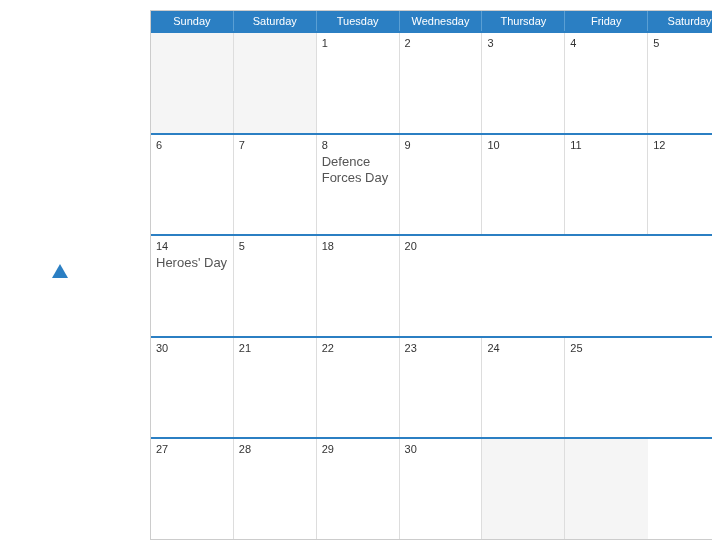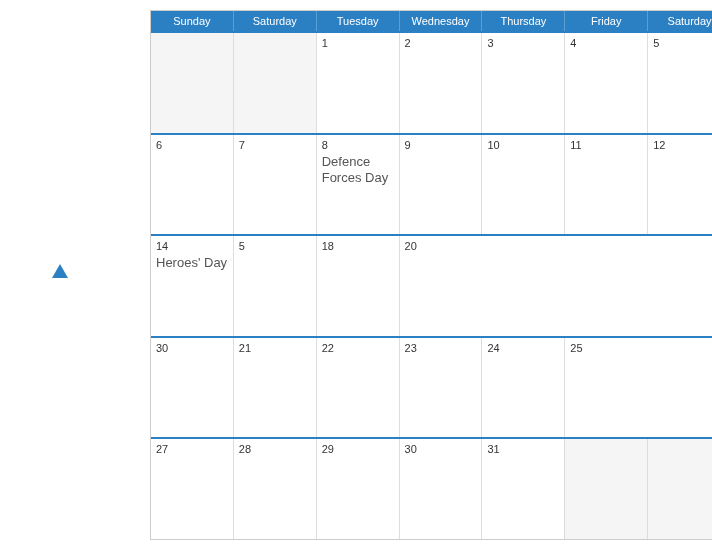--- a/index.html
+++ b/index.html
@@ -230,21 +230,18 @@
           </div>
           <div class="day-cell">
             <span class="day-num">28</span>
           </div>
           <div class="day-cell">
             <span class="day-num">29</span>
           </div>
           <div class="day-cell">
             <span class="day-num">30</span>
           </div>
-          <div class="day-cell">
-            <span class="day-num">31</span>
-          </div>
           <div class="day-cell empty"></div>
           <div class="day-cell empty"></div>
         </div>
       </div>
   </div>
 </div>
 
 </body></html>

